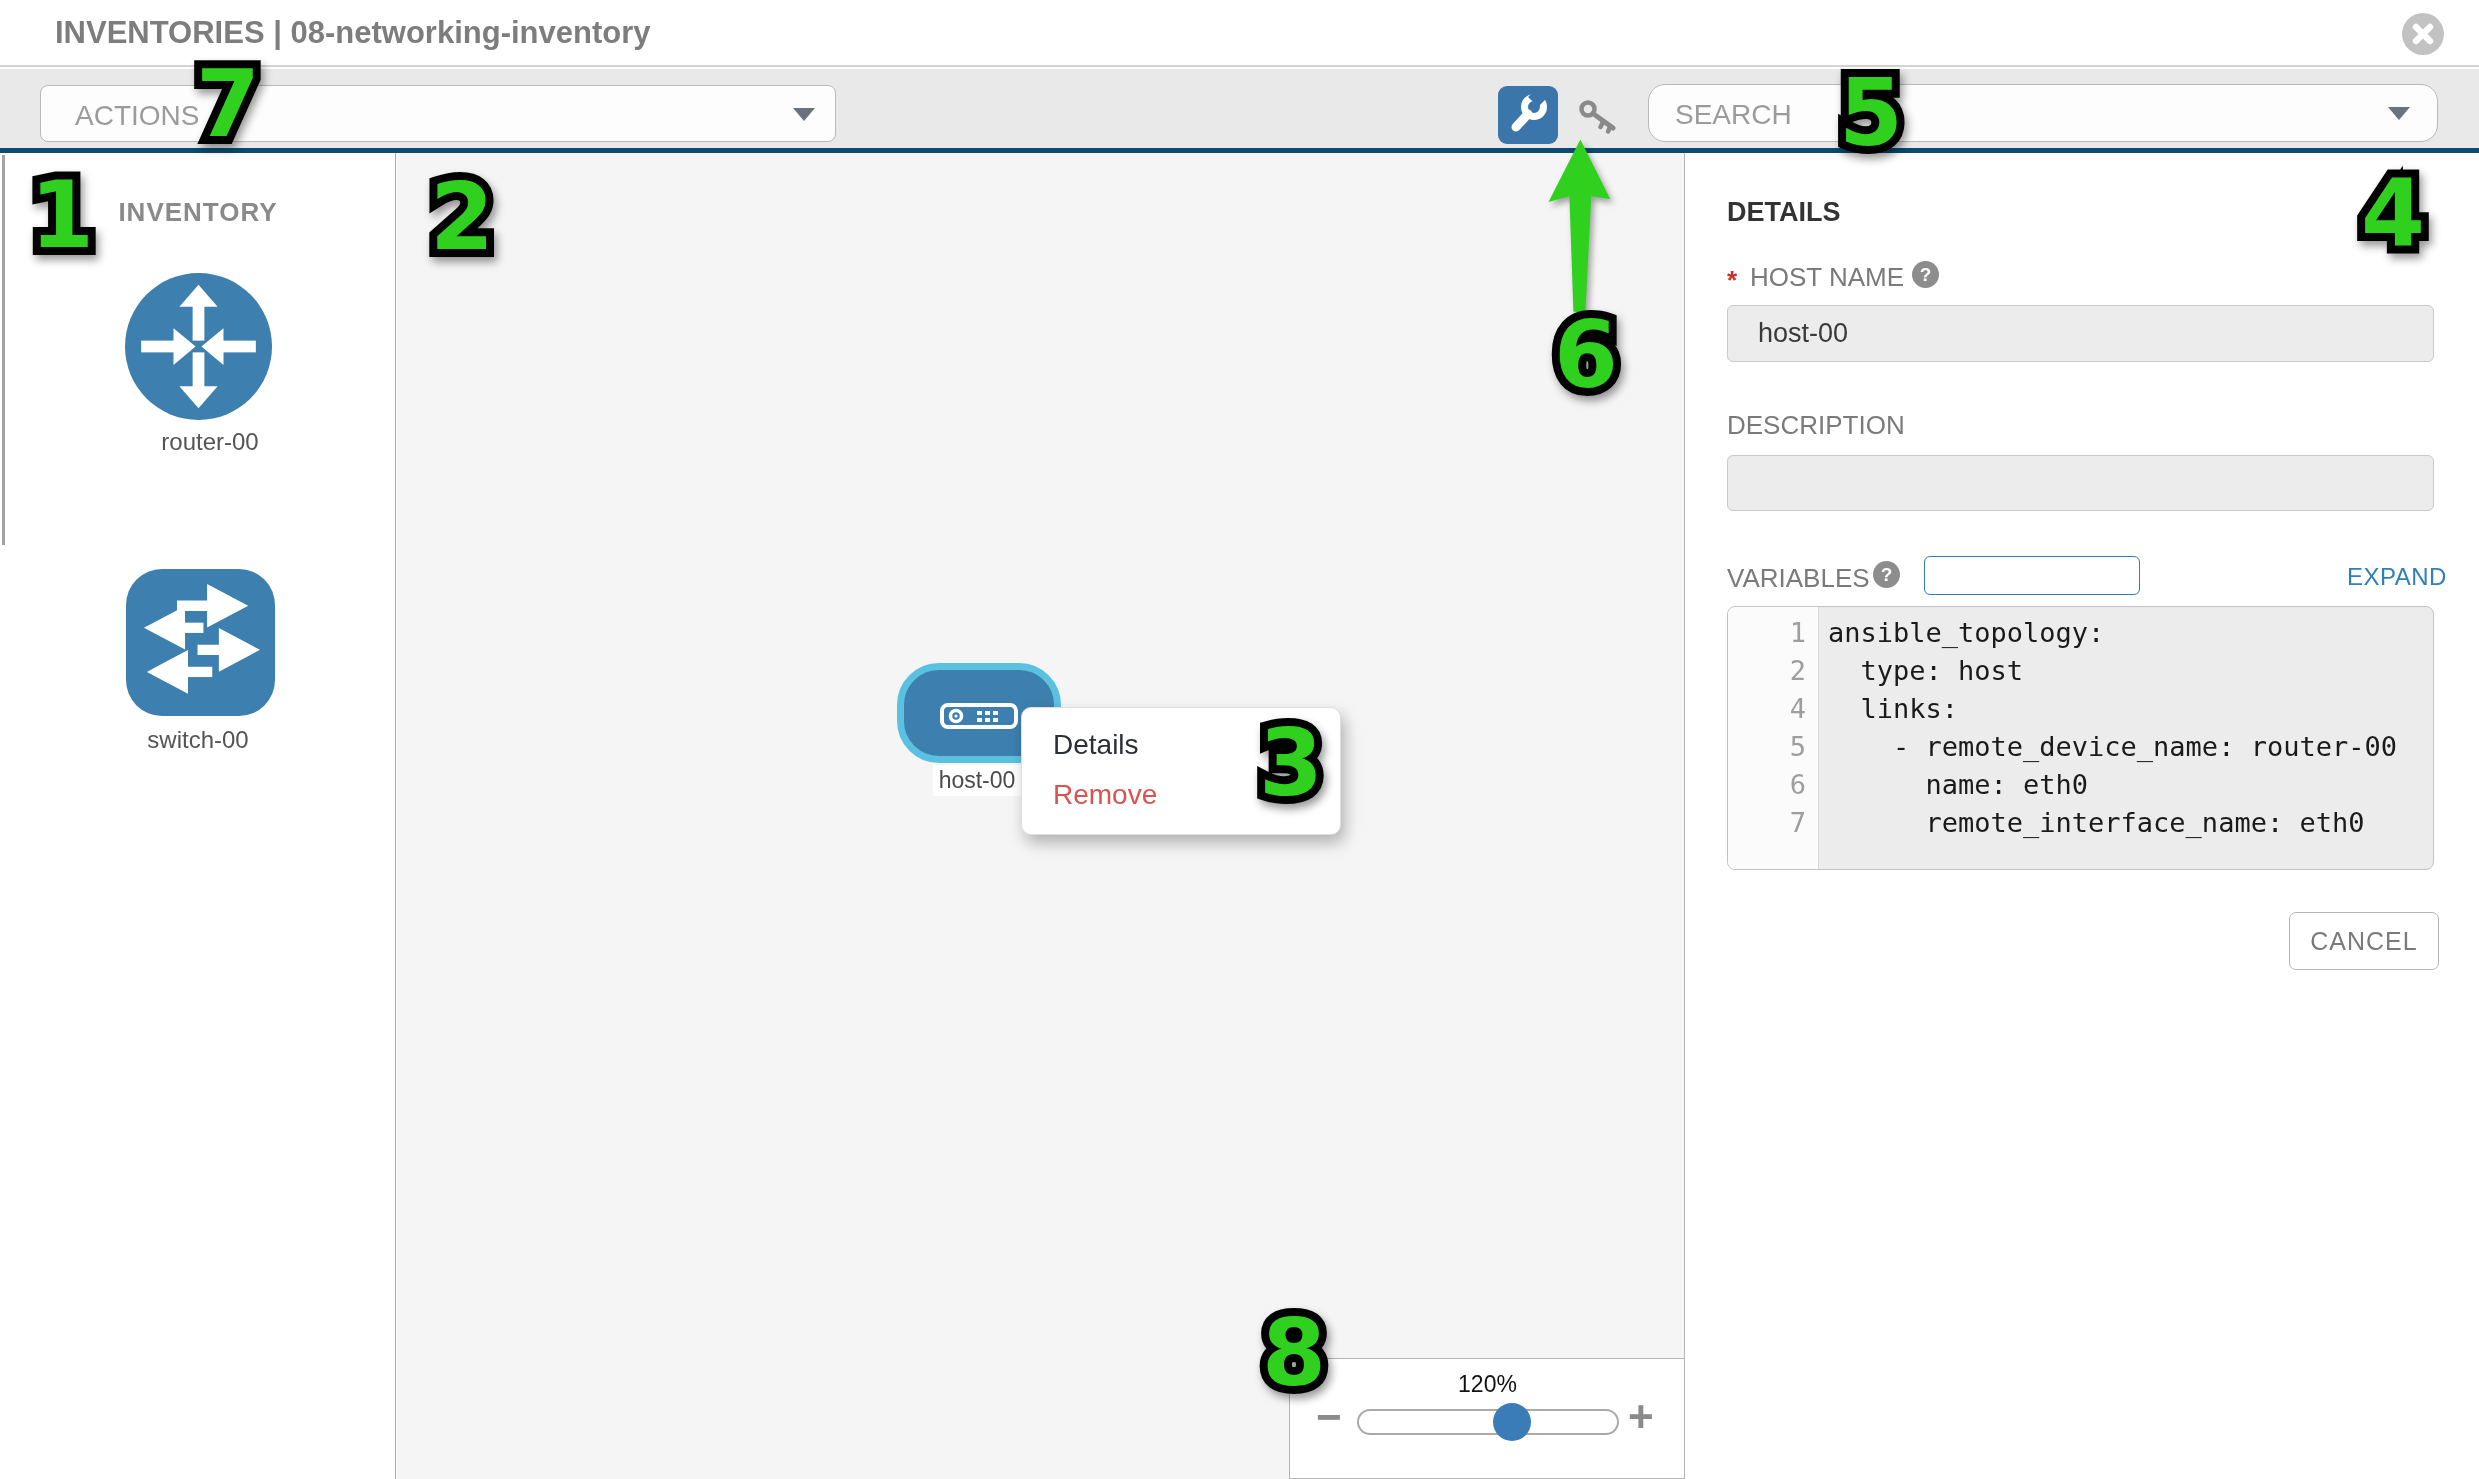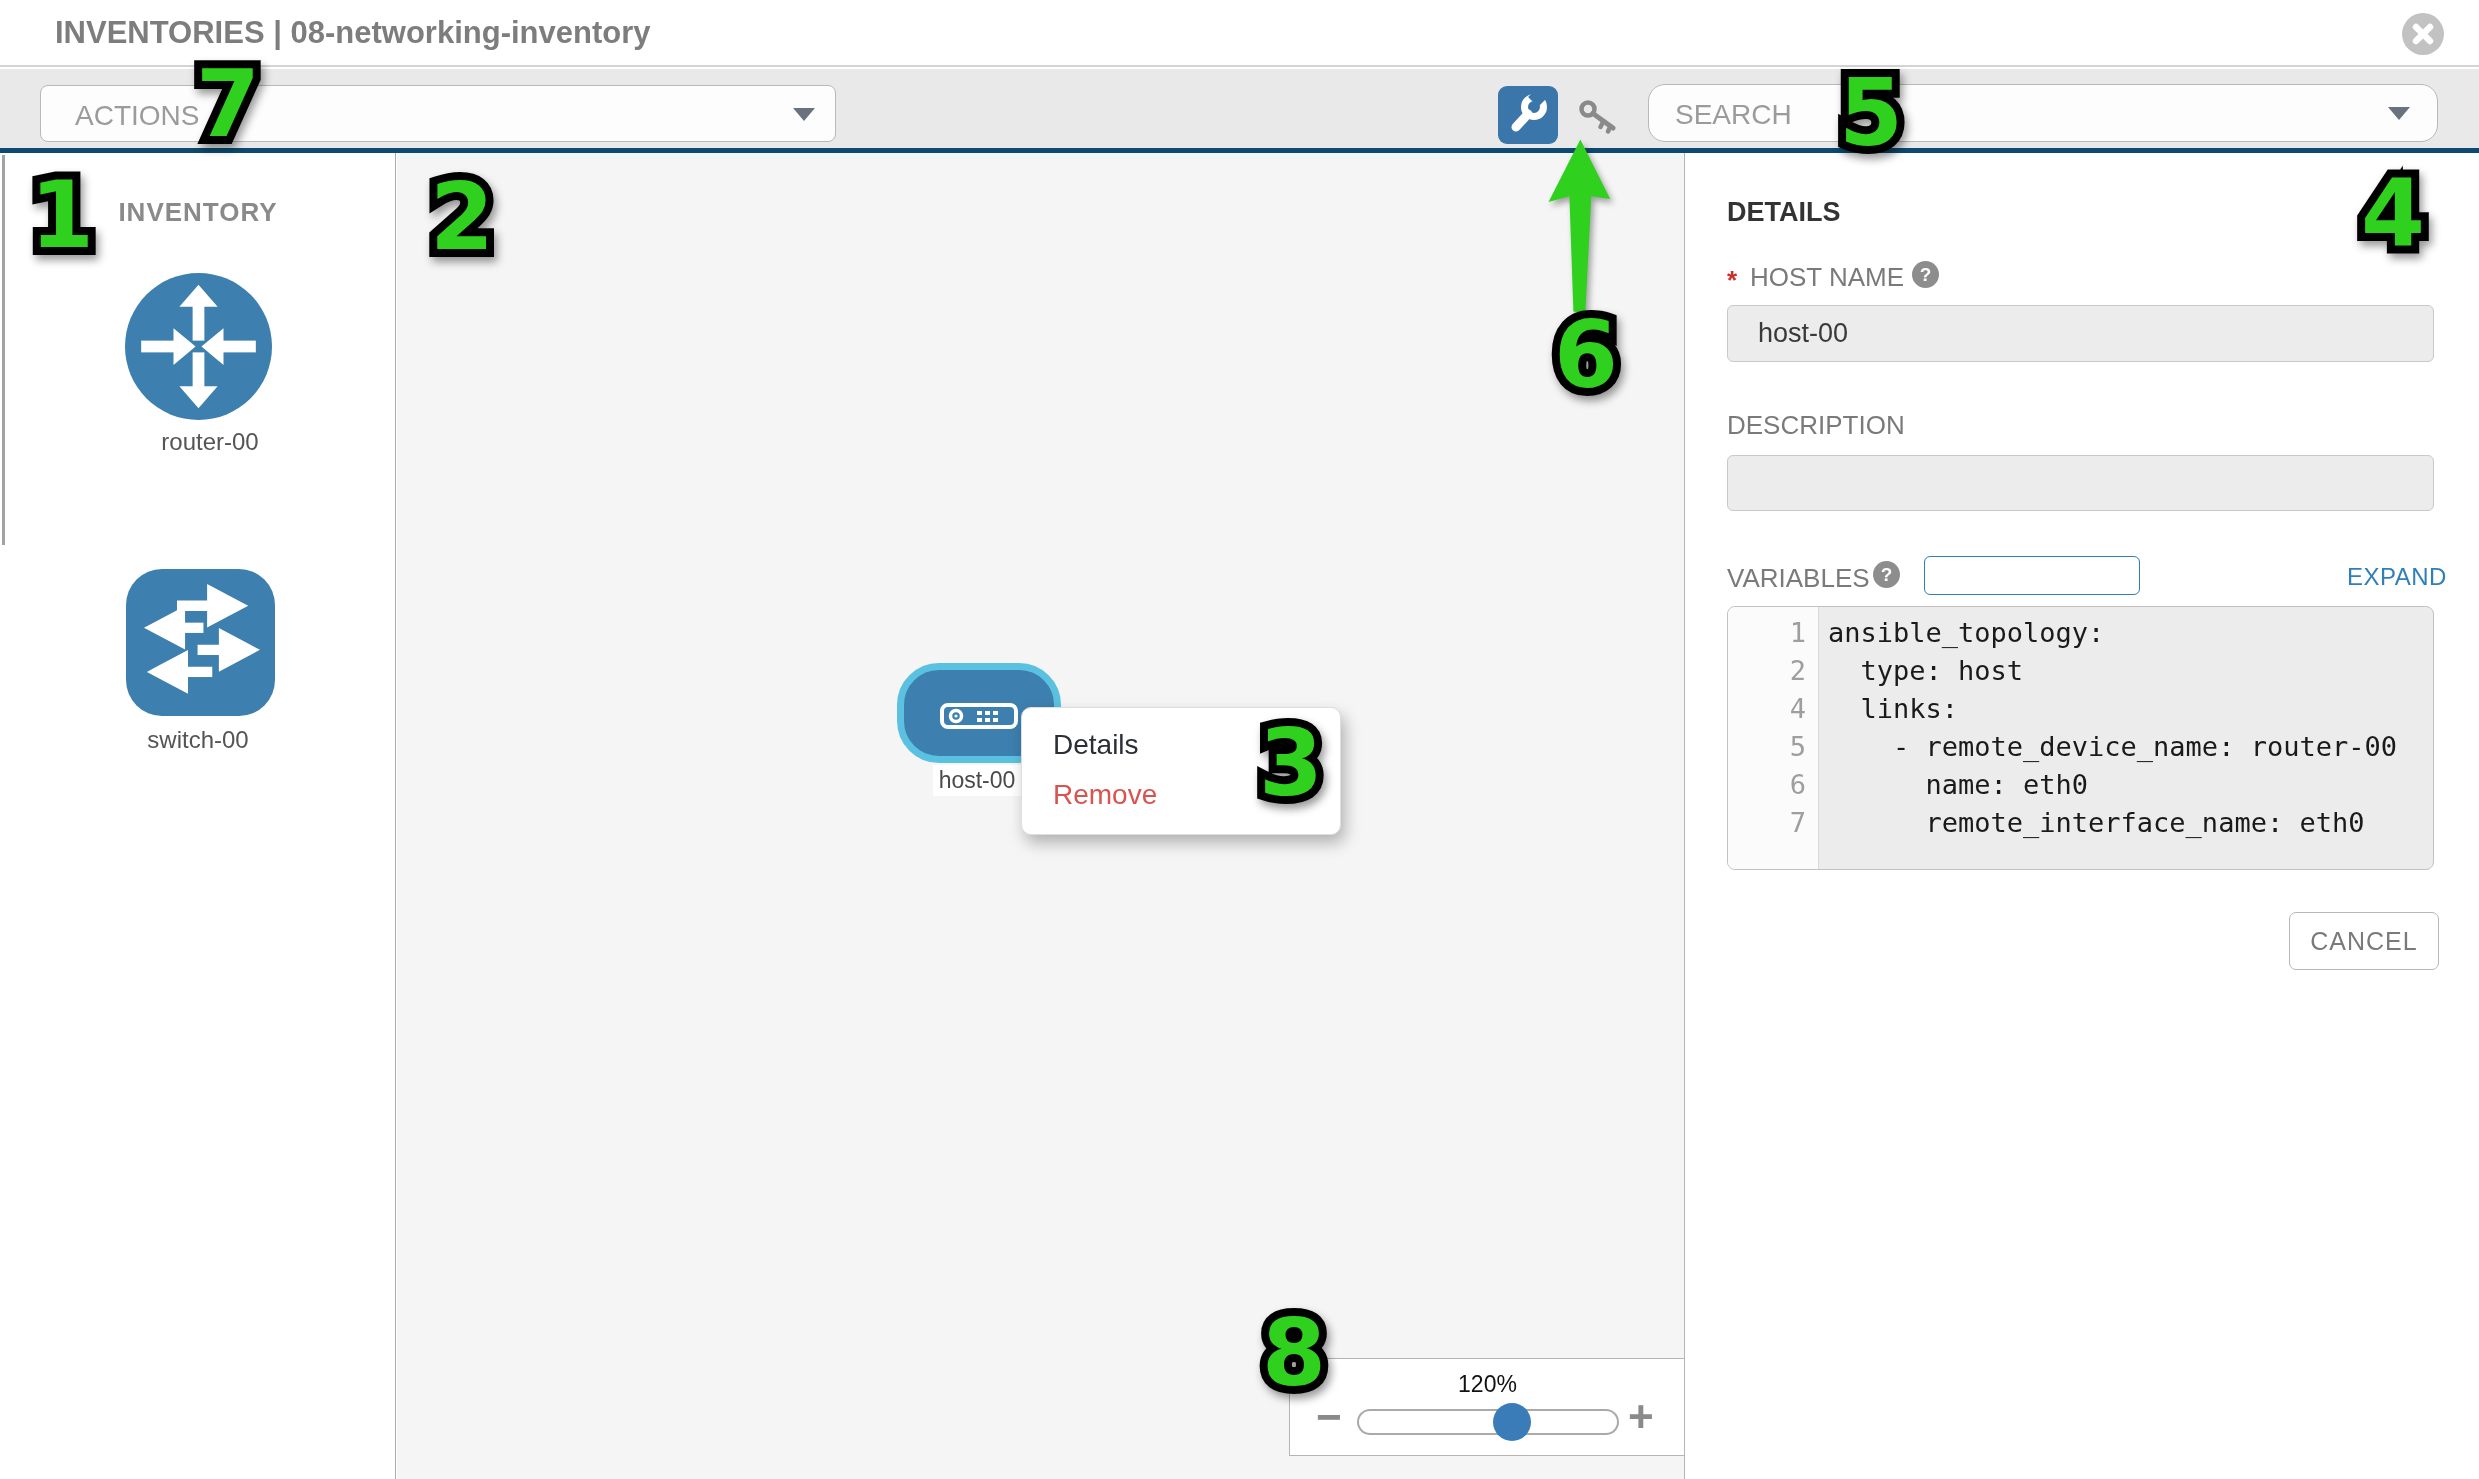--- a/index.html
+++ b/index.html
@@ -40,21 +40,21 @@
   .host-icon { position:absolute; left:940px; top:703px; }
   .host-chip { position:absolute; left:933px; top:765px; width:88px; height:31px; background:#fff; text-align:center; font-size:23px; color:#4a4a4a; line-height:31px; }
 
   
   .ctx-menu { position:absolute; left:1021px; top:707px; width:320px; height:128px; background:#fff; border:1px solid #dedede; border-radius:10px; box-shadow:4px 8px 16px rgba(0,0,0,0.28); }
   .ctx-item { position:absolute; left:31px; font-size:28px; }
   .ctx-details { top:21px; color:#2b2f36; }
   .ctx-remove { top:71px; color:#d9534f; }
 
   
-  .zoom-panel { position:absolute; left:1289px; top:1358px; width:395px; height:98px; background:#fff; border:1px solid #b5b5b5; border-right:none; }
+  .zoom-panel { position:absolute; left:1289px; top:1358px; width:395px; height:121px; background:#fff; border:1px solid #b5b5b5; border-right:none; }
   .zoom-value { position:absolute; left:0; top:12px; width:395px; text-align:center; font-size:23px; color:#111; }
   .zoom-minus, .zoom-plus { position:absolute; top:36px; font-size:44px; font-weight:bold; color:#8a8a8a; line-height:44px; }
   .zoom-minus { left:26px; }
   .zoom-plus { left:338px; }
   .zoom-track { position:absolute; left:67px; top:50px; width:262px; height:26px; border:2px solid #aaa; border-radius:13px; background:#fff; }
   .zoom-thumb { position:absolute; left:203px; top:44px; width:38px; height:38px; border-radius:50%; background:#3a7cb8; }
 
   
   .details-panel { position:absolute; left:1686px; top:153px; width:794px; height:1326px; background:#fff; }
   .dp-title { position:absolute; left:1727px; top:197px; font-size:27px; font-weight:bold; color:#333; }

